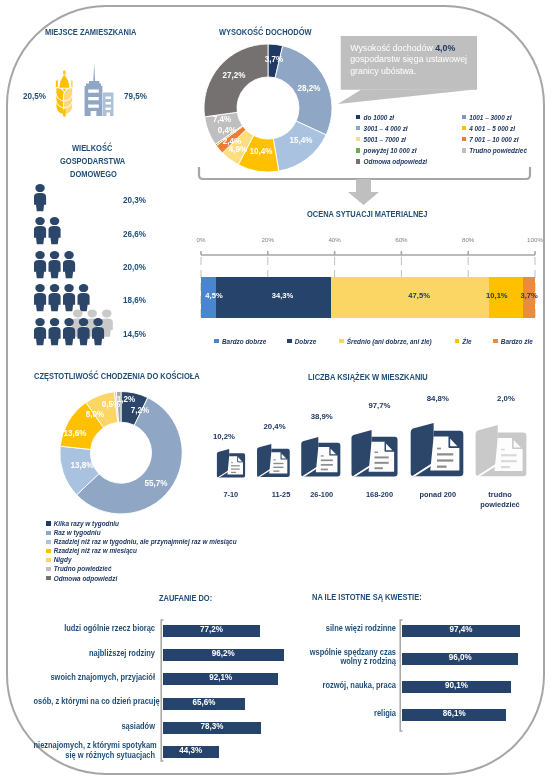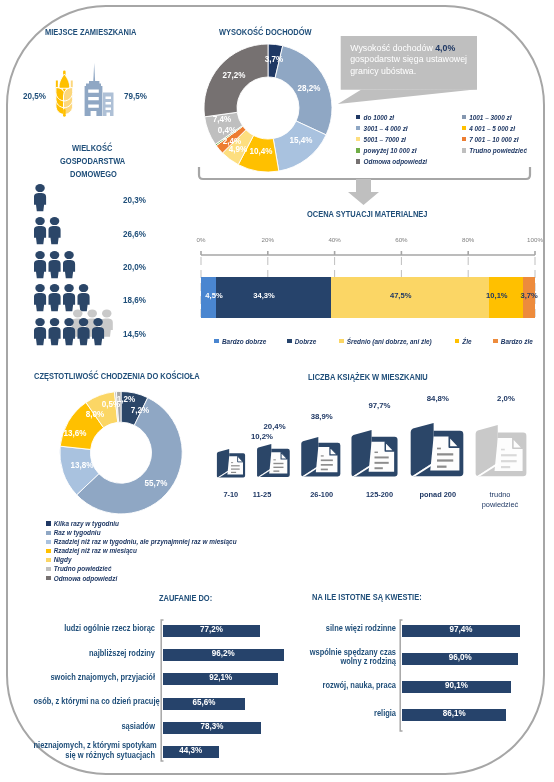--- a/index.html
+++ b/index.html
@@ -13,21 +13,21 @@
   .callout-text{font-size:8.8px;line-height:11.6px;color:#fff;}
   .callout-text b{color:#1F3864;}
   .lg-row{display:flex;align-items:center;white-space:nowrap;}
   .lg-sw{display:inline-block;width:4.5px;height:4.5px;margin-right:3.2px;}
   .lg-tx{font-size:6.4px;font-style:italic;color:#1F3864;font-weight:bold;}
   .ax-lb{font-size:6.2px;color:#808080;text-align:center;}
   .mval{font-size:7.6px;font-weight:bold;}
   .mbar{}
   .bk-val{font-size:7.8px;font-weight:bold;color:#1F3864;text-align:center;}
   .bk-lb{font-size:7.4px;font-weight:bold;color:#1F3864;text-align:center;}
-  .bk-lb.muted{font-weight:normal;}
+  .bk-lb.muted{font-weight:bold;}
   .tbar{background:#26436B;}
   .tval{font-size:9.3px;font-weight:bold;color:#fff;text-align:center;transform:scaleX(0.87);}
   .tlb{font-size:8.3px;font-weight:bold;color:#1F4E79;text-align:right;transform:scaleX(0.9);transform-origin:right top;white-space:nowrap;}
   .dval{font-size:9.3px;font-weight:bold;white-space:nowrap;transform:scaleX(0.87);}
 </style>
 </head>
 <body>
 
 <div id="page">
   <div class="frame"></div>
@@ -255,22 +255,22 @@
         <line x1="273.2" y1="12" x2="273.2" y2="76" stroke="#BFBFBF" stroke-width="1" stroke-dasharray="8,5"></line>
         <line x1="340" y1="6" x2="340" y2="10" stroke="#A6A6A6" stroke-width="1.6"></line>
         <line x1="340" y1="12" x2="340" y2="76" stroke="#BFBFBF" stroke-width="1" stroke-dasharray="8,5"></line>
       </svg>
       <div class="abs mbar" style="left:201px;top:277px;width:15.03px;height:41px;background:#4A86D0;"></div>
       <div class="abs mbar" style="left:216.03px;top:277px;width:114.56199999999998px;height:41px;background:#26436B;"></div>
       <div class="abs mbar" style="left:330.592px;top:277px;width:158.65px;height:41px;background:#FBD665;"></div>
       <div class="abs mbar" style="left:489.242px;top:277px;width:33.734px;height:41px;background:#FFC000;"></div>
       <div class="abs mbar" style="left:522.976px;top:277px;width:12.357999999999999px;height:41px;background:#ED8B3C;"></div>
       <div class="abs mval" style="left:194.015px;top:291px;width:40px;text-align:center;color:#fff;">4,5%</div>
-      <div class="abs mval" style="left:253.31099999999998px;top:291px;width:40px;text-align:left;color:#fff;">34,3%</div>
-      <div class="abs mval" style="left:389.91700000000003px;top:291px;width:40px;text-align:left;color:#1F3864;">47,5%</div>
+      <div class="abs mval" style="left:253.31099999999998px;top:291px;width:40px;text-align:right;color:#fff;">34,3%</div>
+      <div class="abs mval" style="left:389.91700000000003px;top:291px;width:40px;text-align:right;color:#1F3864;">47,5%</div>
       <div class="abs mval" style="left:486.109px;top:291px;width:40px;text-align:left;color:#1F3864;">10,1%</div>
       <div class="abs mval" style="left:509.155px;top:291px;width:40px;text-align:center;color:#1F3864;">3,7%</div>
       <div class="abs lg-row" style="left:214.3px;top:337.5px;">
         <span class="lg-sw" style="background:#4A86D0"></span>
         <span class="lg-tx">Bardzo dobrze</span>
       </div>
       <div class="abs lg-row" style="left:287px;top:337.5px;">
         <span class="lg-sw" style="background:#26436B"></span>
         <span class="lg-tx">Dobrze</span>
       </div>
@@ -337,37 +337,37 @@
         <path d="M44 24 L72 24 L90 43 L90 85 L38 85 Z" fill="#FDFDFD"></path>
         <path d="M72 24 L90 43 L72 43 Z" fill="#FDFDFD" stroke="#2B4668" stroke-width="3" stroke-linejoin="round"></path>
         <path d="M44 70 L7 94 L11 95 L44 74 Z" fill="#FFFFFF"></path>
         <g fill="#8C8C8C">
           <rect x="50" y="44" width="7" height="3"></rect>
           <rect x="50" y="54" width="29" height="4"></rect>
           <rect x="50" y="65" width="29" height="4"></rect>
           <rect x="50" y="76" width="17" height="4"></rect>
         </g>
       </svg>
-      <div class="abs bk-val" style="left:213px;top:432.3px;width:60px;text-align:right;">10,2%</div>
+      <div class="abs bk-val" style="left:194px;top:432.3px;width:60px;">10,2%</div>
       <div class="abs bk-lb" style="left:196.8px;top:489.5px;width:68px;">7-10</div>
       <svg class="abs" style="left:255.9px;top:444.2px;" width="34.8" height="34.8" viewBox="0 0 100 100">
         <path d="M3 16 Q3 12 7 10 L44 0 L44 70 L7 94 Q3 95 3 90 Z" fill="#2B4668"></path>
         <path d="M44 14 L91 14 Q97 14 97 20 L97 89 Q97 95 91 95 L8 95 L44 70 Z" fill="#2B4668"></path>
         <path d="M44 24 L72 24 L90 43 L90 85 L38 85 Z" fill="#FDFDFD"></path>
         <path d="M72 24 L90 43 L72 43 Z" fill="#FDFDFD" stroke="#2B4668" stroke-width="3" stroke-linejoin="round"></path>
         <path d="M44 70 L7 94 L11 95 L44 74 Z" fill="#FFFFFF"></path>
         <g fill="#8C8C8C">
           <rect x="50" y="44" width="7" height="3"></rect>
           <rect x="50" y="54" width="29" height="4"></rect>
           <rect x="50" y="65" width="29" height="4"></rect>
           <rect x="50" y="76" width="17" height="4"></rect>
         </g>
       </svg>
       <div class="abs bk-val" style="left:244.60000000000002px;top:422.3px;width:60px;">20,4%</div>
-      <div class="abs bk-lb" style="left:228px;top:489.5px;width:68px;">11-25</div>
+      <div class="abs bk-lb" style="left:247px;top:489.5px;width:68px;">11-25</div>
       <svg class="abs" style="left:300px;top:437.4px;" width="41.6" height="41.6" viewBox="0 0 100 100">
         <path d="M3 16 Q3 12 7 10 L44 0 L44 70 L7 94 Q3 95 3 90 Z" fill="#2B4668"></path>
         <path d="M44 14 L91 14 Q97 14 97 20 L97 89 Q97 95 91 95 L8 95 L44 70 Z" fill="#2B4668"></path>
         <path d="M44 24 L72 24 L90 43 L90 85 L38 85 Z" fill="#FDFDFD"></path>
         <path d="M72 24 L90 43 L72 43 Z" fill="#FDFDFD" stroke="#2B4668" stroke-width="3" stroke-linejoin="round"></path>
         <path d="M44 70 L7 94 L11 95 L44 74 Z" fill="#FFFFFF"></path>
         <g fill="#8C8C8C">
           <rect x="50" y="44" width="7" height="3"></rect>
           <rect x="50" y="54" width="29" height="4"></rect>
           <rect x="50" y="65" width="29" height="4"></rect>
@@ -383,21 +383,21 @@
         <path d="M72 24 L90 43 L72 43 Z" fill="#FDFDFD" stroke="#2B4668" stroke-width="3" stroke-linejoin="round"></path>
         <path d="M44 70 L7 94 L11 95 L44 74 Z" fill="#FFFFFF"></path>
         <g fill="#8C8C8C">
           <rect x="50" y="44" width="7" height="3"></rect>
           <rect x="50" y="54" width="29" height="4"></rect>
           <rect x="50" y="65" width="29" height="4"></rect>
           <rect x="50" y="76" width="17" height="4"></rect>
         </g>
       </svg>
       <div class="abs bk-val" style="left:349.5px;top:401.2px;width:60px;">97,7%</div>
-      <div class="abs bk-lb" style="left:345.5px;top:489.5px;width:68px;">125-200</div>
+      <div class="abs bk-lb" style="left:345.5px;top:489.5px;width:68px;">168-200</div>
       <svg class="abs" style="left:408.6px;top:423px;" width="56" height="56" viewBox="0 0 100 100">
         <path d="M3 16 Q3 12 7 10 L44 0 L44 70 L7 94 Q3 95 3 90 Z" fill="#2B4668"></path>
         <path d="M44 14 L91 14 Q97 14 97 20 L97 89 Q97 95 91 95 L8 95 L44 70 Z" fill="#2B4668"></path>
         <path d="M44 24 L72 24 L90 43 L90 85 L38 85 Z" fill="#FDFDFD"></path>
         <path d="M72 24 L90 43 L72 43 Z" fill="#FDFDFD" stroke="#2B4668" stroke-width="3" stroke-linejoin="round"></path>
         <path d="M44 70 L7 94 L11 95 L44 74 Z" fill="#FFFFFF"></path>
         <g fill="#8C8C8C">
           <rect x="50" y="44" width="7" height="3"></rect>
           <rect x="50" y="54" width="29" height="4"></rect>
           <rect x="50" y="65" width="29" height="4"></rect>

